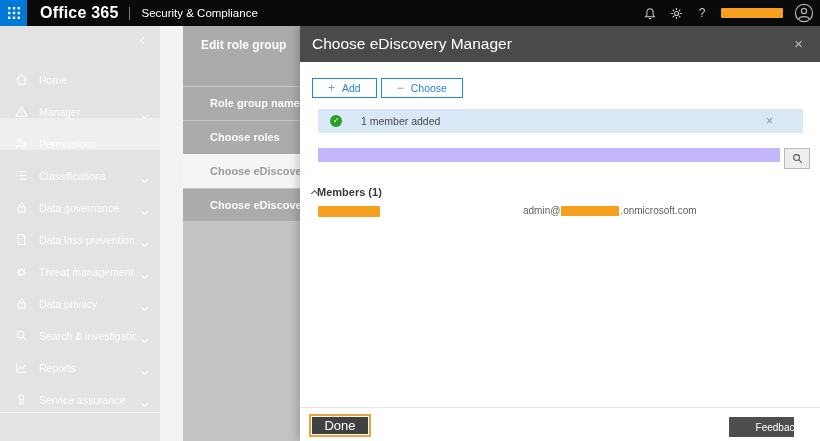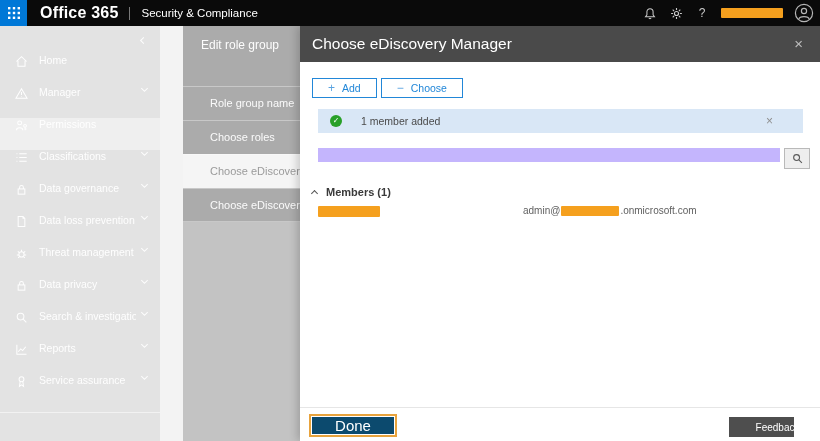--- a/index.html
+++ b/index.html
@@ -29,37 +29,37 @@
   .sidebar { position:absolute; top:26px; left:0; width:160px; bottom:0;
     background:#e3e3e3; z-index:10; }
   .collapse-row { height:28px; display:flex; align-items:center;
     justify-content:flex-end; padding-right:14px; }
   .chev { display:inline-block; width:5px; height:5px;
     border-right:1.4px solid currentColor; border-bottom:1.4px solid currentColor; }
   .chev-down { transform:rotate(45deg); }
   .chev-up { transform:rotate(-135deg); }
   .chev-left { transform:rotate(135deg); }
   .side-chev { color:rgba(255,255,255,.95); }
-  .nav-item { height:32px; display:flex; align-items:flex-start; padding:0 13px 0 14px;
+  .nav-item { height:32px; display:flex; align-items:flex-end; padding:0 13px 0 14px;
     color:rgba(255,255,255,.97); font-size:10.5px; cursor:pointer; }
   .nav-item.selected { background:#efefef; }
   .nav-ic { width:14px; height:14px; margin-right:11px; flex:0 0 auto;
     display:flex; align-items:center; justify-content:center; }
   .nav-ic svg { stroke:rgba(255,255,255,.97); }
   .nav-label { flex:1; white-space:nowrap; overflow:hidden; }
   .nav-chev { color:rgba(255,255,255,.9); margin-left:6px; }
   .side-footer { position:absolute; left:0; right:0; top:386px;
     border-bottom:1px solid #f2f2f2; height:1px; }
 
   .gap-col { position:absolute; top:26px; left:160px; width:23px; bottom:0;
     background:#f3f3f3; z-index:10; }
 
   
   .wizard { position:absolute; top:26px; left:183px; width:117px; bottom:0;
-    background:#c3c3c3; z-index:10; overflow:hidden; }
+    background:#c3c3c3; z-index:10; overflow:hidden;font-weight:bold; }
   .wizard-top { background:#ababab; }
   .wizard-title { height:38px; line-height:38px; padding-left:18px;
     color:#fdfdfd; font-size:12px; white-space:nowrap; overflow:hidden; }
   .wizard-gap { height:22px; }
   .wizard-step { height:34px; line-height:33px; padding-left:27px; color:#fbfbfb;
     font-size:11px; border-top:1px solid rgba(255,255,255,.35);
     white-space:nowrap; overflow:hidden; cursor:pointer; }
   .wizard-step.active { background:#f5f5f5; color:#9b9b9b; }
   .wizard-top .wizard-step:last-child { border-bottom:1px solid rgba(255,255,255,.35); }
 
@@ -92,35 +92,35 @@
     font-size:10.5px; color:#333; padding:0 8px; outline:none;
     font-family:inherit; }
   .search-input::placeholder { color:#777; }
   .search-btn { width:26px; height:21px; margin-left:4px; background:#eeeeee;
     border:1px solid #b9b9b9; display:flex; align-items:center;
     justify-content:center; cursor:pointer; }
 
   .members-header { margin:17px 0 0 12px; display:flex; align-items:center;
     color:#3a3a3a; cursor:pointer; }
   .members-chev { color:#555; margin-top:2px; }
-  .members-label { margin-left:9px; font-size:11px; font-weight:700; }
+  .members-label { font-size:11px; font-weight:700; }
 
   .member-row { position:relative; height:16px; margin-top:5px; cursor:pointer; }
   .redact { border-radius:1px; }
   .redact-name { position:absolute; left:18px; top:3px; width:62px; height:11px; }
   .email-group { position:absolute; left:223px; top:2px; display:flex;
     align-items:center; font-size:10px; color:#5f5f5f; }
   .redact-domain { width:58px; height:10px; margin:0 1px; }
 
   .dialog-footer { position:absolute; left:0; right:0; bottom:0; height:34px;
     background:#fff; border-top:1px solid #e6e6e6; }
   .done-ring { position:absolute; left:9px; top:6px; border:2px solid #e8a33d;
     padding:1px; display:inline-block; }
-  .done-btn { display:block; width:82px; height:17px; background:#0c4a6e;
-    border:none; color:#fff; font-size:15px; cursor:pointer;
+  .done-btn { display:block; width:56px; height:17px; background:#404040;
+    border:none; color:#fff; font-size:13px; cursor:pointer;
     font-family:inherit; }
 
   .feedback-btn { position:absolute; right:26px; bottom:4px; width:65px; height:20px;
     background:#4e4e4e; color:#fff; font-size:10px; display:flex;
     align-items:center; justify-content:center; cursor:pointer; z-index:60;padding-left:32px; }
 </style>
 </head>
 <body>
 
 <div class="topbar">

